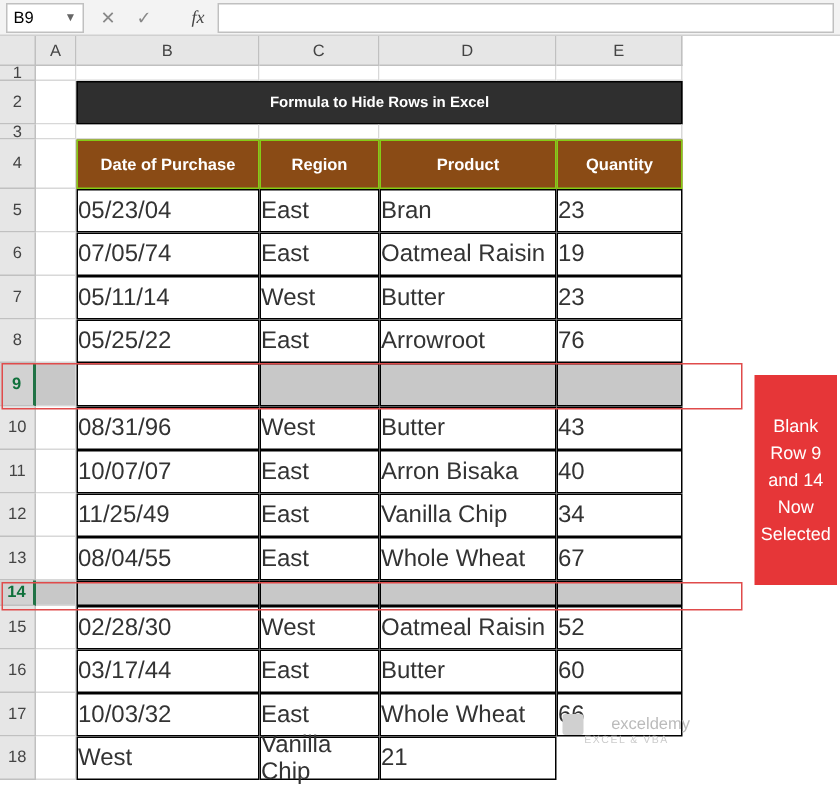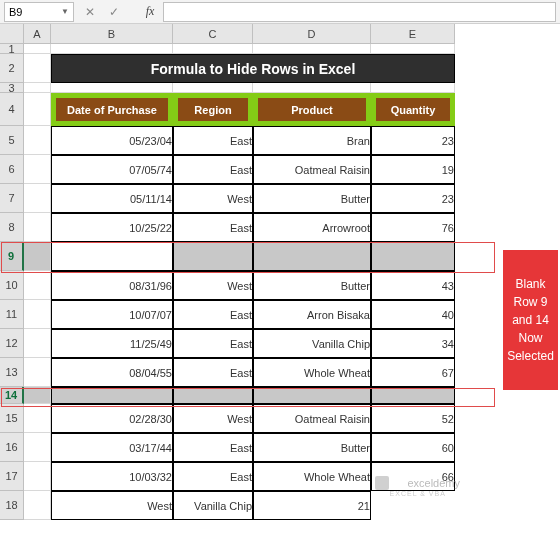--- a/index.html
+++ b/index.html
@@ -16,21 +16,21 @@
   .namebar {
     display: flex;
     align-items: center;
     height: 24px;
     border-bottom: 1px solid #d0d0d0;
     background: #f3f3f3;
     padding: 0 4px;
     gap: 2px;
   }
   .namebox {
-    width: 70px;
+    width: 52px;
     height: 20px;
     background: #fff;
     border: 1px solid #c0c0c0;
     display: flex;
     align-items: center;
     justify-content: space-between;
     padding: 0 4px;
     font-size: 11px;
   }
   .namebox .dd {
@@ -80,36 +80,36 @@
     background: #fff;
     overflow: hidden;
   }
   .r-short { height: 10px; }
   .r-tall  { height: 29px; }
   .merged-title {
     grid-column: 3 / 7;
     background: #2f2f2f;
     color: #fff;
     font-weight: 600;
-    font-size: 14px;
+    font-size: 10px;
     display:flex;align-items:center;justify-content:center;
     border: 1px solid #000;
   }
   .thdr {
     background: #8a4b15;
     color: #fff;
     font-weight: 600;
-    border: 5px solid #84cc16;
+    border: 1px solid #84cc16;
     display:flex;align-items:center;justify-content:center;
   }
   .tcell {
     border: 1px solid #000;
     background:#fff;
-    display:flex;align-items:center;justify-content:flex-end;
-    font-size: 11px;
+    display:flex;align-items:center;justify-content:flex-start;
+    font-size: 16px;
   }
   .sel-rowhdr {
     background: #d2d2d2; color:#0f703b; font-weight:600;
     border-right: 2px solid #217346;
   }
   .sel-cell {
     background: #c8c8c8;
   }
   .sel-active {
     background: #fff;
@@ -267,21 +267,21 @@
     </div>
   <div class="tcell r-tall">
       <span>23</span>
     </div>
 
   <div class="rowhdr r-tall">
       <span>8</span>
     </div>
   <div class="cell r-tall"></div>
   <div class="tcell r-tall">
-      <span>10/25/22</span>
+      <span>05/25/22</span>
     </div>
   <div class="tcell r-tall">
       <span>East</span>
     </div>
   <div class="tcell r-tall">
       <span>Arrowroot</span>
     </div>
   <div class="tcell r-tall">
       <span>76</span>
     </div>

